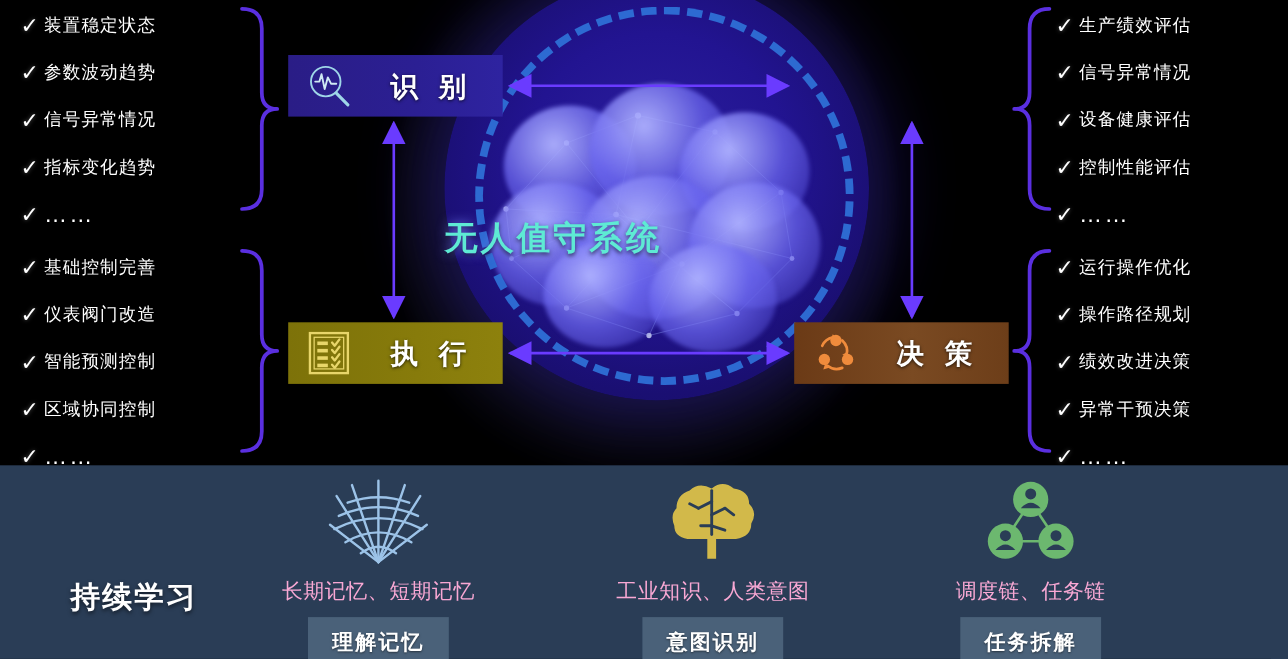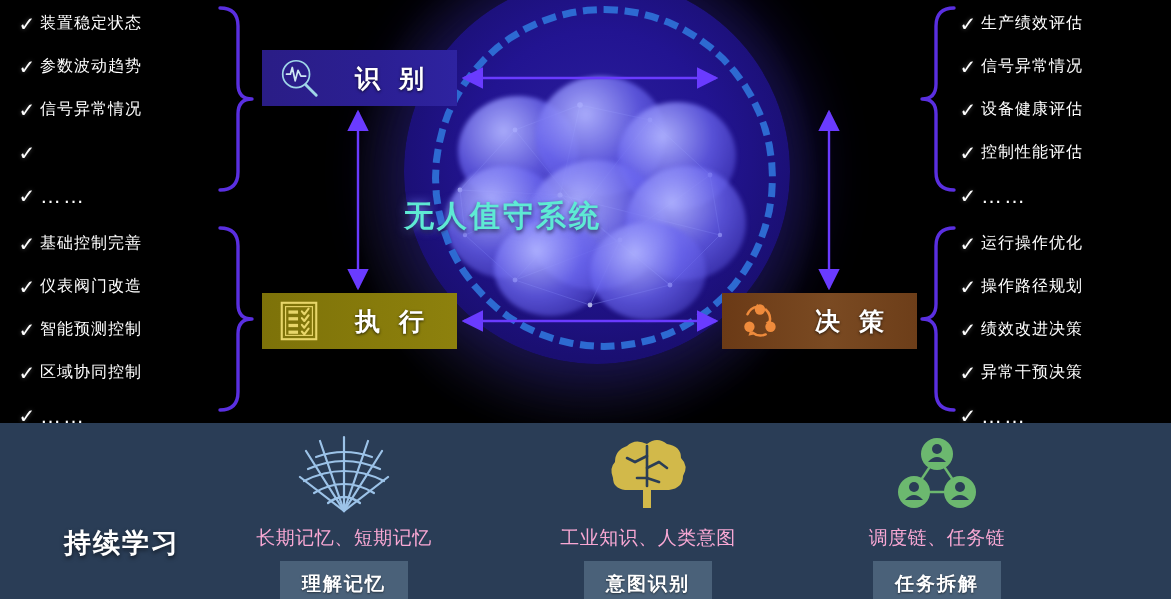--- a/index.html
+++ b/index.html
@@ -188,20 +188,21 @@
     <div class="li">
         <span class="ck">✓</span>
         <span class="tx">参数波动趋势</span>
       </div>
     <div class="li">
         <span class="ck">✓</span>
         <span class="tx">信号异常情况</span>
       </div>
     <div class="li">
         <span class="ck">✓</span>
+        <span class="tx">指标变化趋势</span>
       </div>
     <div class="li dots">
         <span class="ck">✓</span>
         <span class="tx">……</span>
       </div>
   </div>
 
   <div class="list" id="list-bl">
     <div class="li">
         <span class="ck">✓</span>

